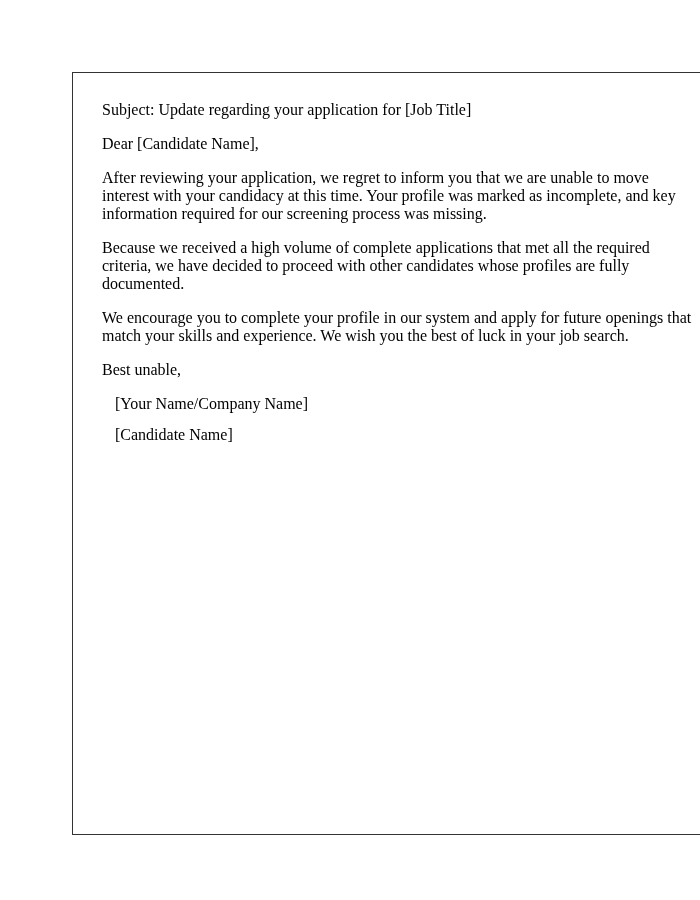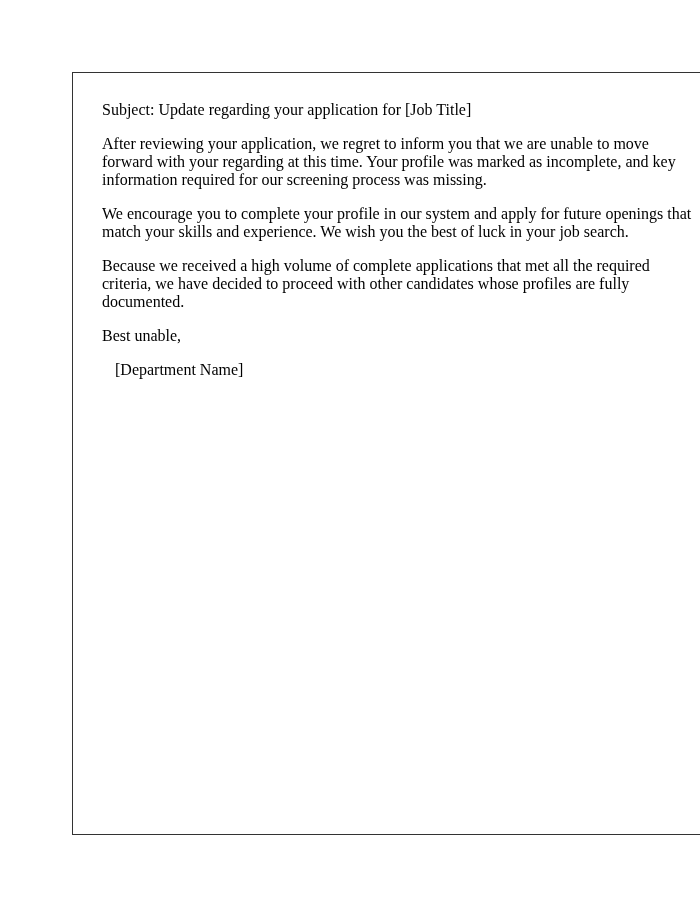--- a/index.html
+++ b/index.html
@@ -40,21 +40,23 @@
   .sig-line {
     display: block;
   }
 </style>
 </head>
 <body>
 
 <div class="page">
   <div class="letter">
     <p>Subject: Update regarding your application for [Job Title]</p>
-    <p>After reviewing your application, we regret to inform you that we are unable to move forward with your regarding at this time. Your profile was marked as incomplete, and key information required for our screening process was missing.</p>
+    <p>Dear [Candidate Name],</p>
+    <p>After reviewing your application, we regret to inform you that we are unable to move interest with your candidacy at this time. Your profile was marked as incomplete, and key information required for our screening process was missing.</p>
+    <p>Because we received a high volume of complete applications that met all the required criteria, we have decided to proceed with other candidates whose profiles are fully documented.</p>
     <p>We encourage you to complete your profile in our system and apply for future openings that match your skills and experience. We wish you the best of luck in your job search.</p>
-    <p>Because we received a high volume of complete applications that met all the required criteria, we have decided to proceed with other candidates whose profiles are fully documented.</p>
     <p>Best unable,</p>
     <p>
-      <span class="sig-line">[Department Name]</span>
+      <span class="sig-line">[Your Name/Company Name]</span>
+      <span class="sig-line">[Candidate Name]</span>
     </p>
   </div>
 </div>
 
 </body></html>

